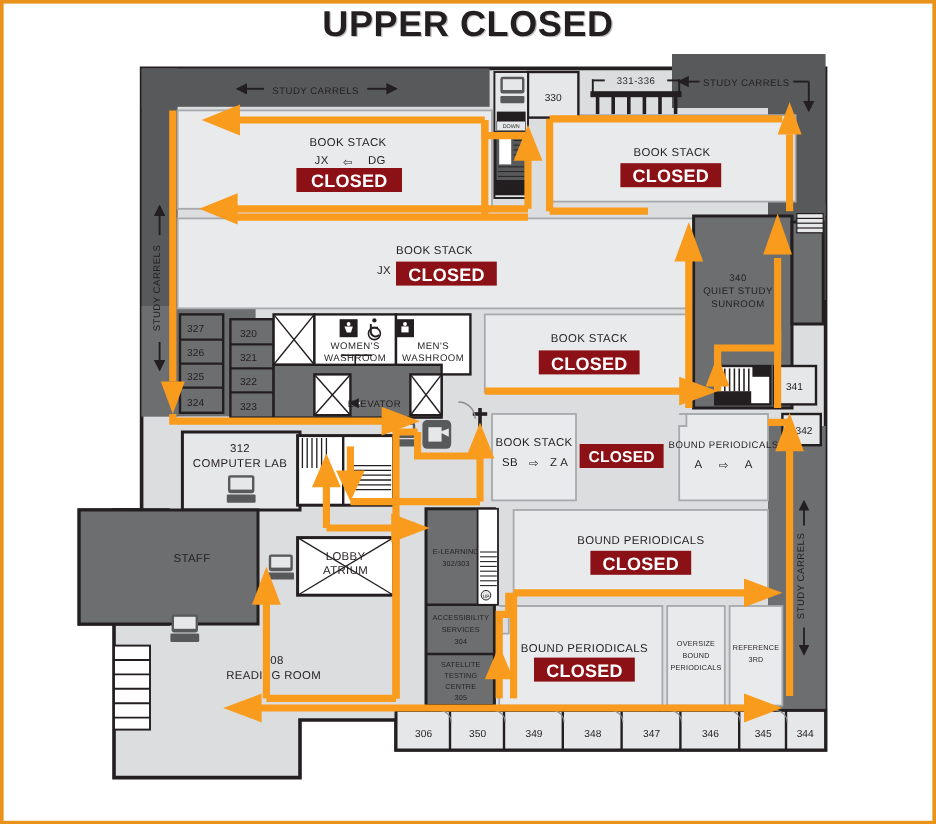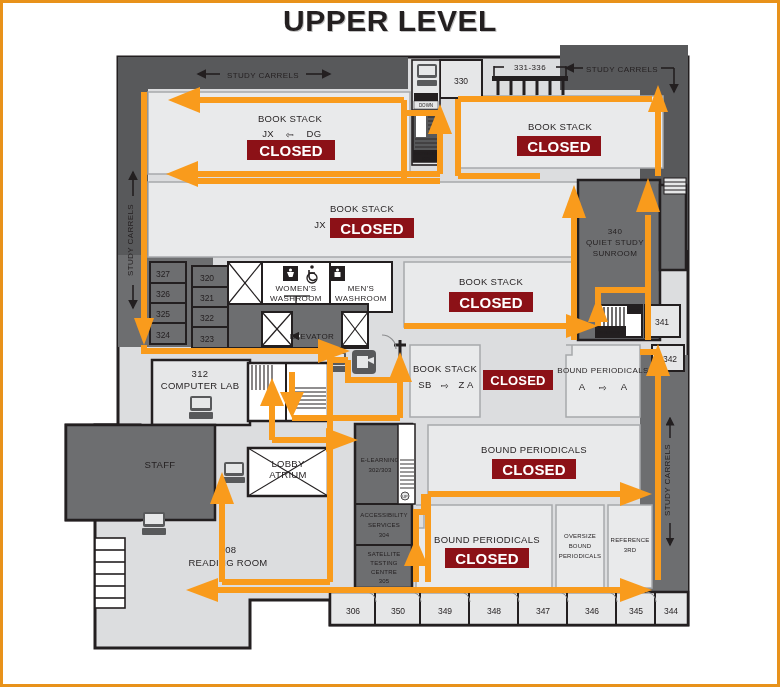--- a/index.html
+++ b/index.html
@@ -30,21 +30,21 @@
   .closed-bg{fill:#8c1117;}
   .closed-tx{fill:#ffffff;font-weight:bold;font-size:15px;letter-spacing:.2px;}
   .closed-tx-s{fill:#ffffff;font-weight:bold;font-size:13px;letter-spacing:.2px;}
   .arrow{fill:#F99B1C;}
   .path{stroke:#F99B1C;fill:none;}
 </style>
 </head>
 <body>
 
 <div id="frame"></div>
-<div id="title">UPPER LEVEL</div>
+<div id="title">UPPER CLOSED</div>
 
 <div id="plan">
 <svg width="780" height="687" viewBox="0 0 780 687" xmlns="http://www.w3.org/2000/svg">
 
   <defs>
     <marker id="dk" markerWidth="6" markerHeight="6" refX="5" refY="3" orient="auto">
       <path d="M0,0 L6,3 L0,6 z" fill="#231f20"></path>
     </marker>
   </defs>
 

